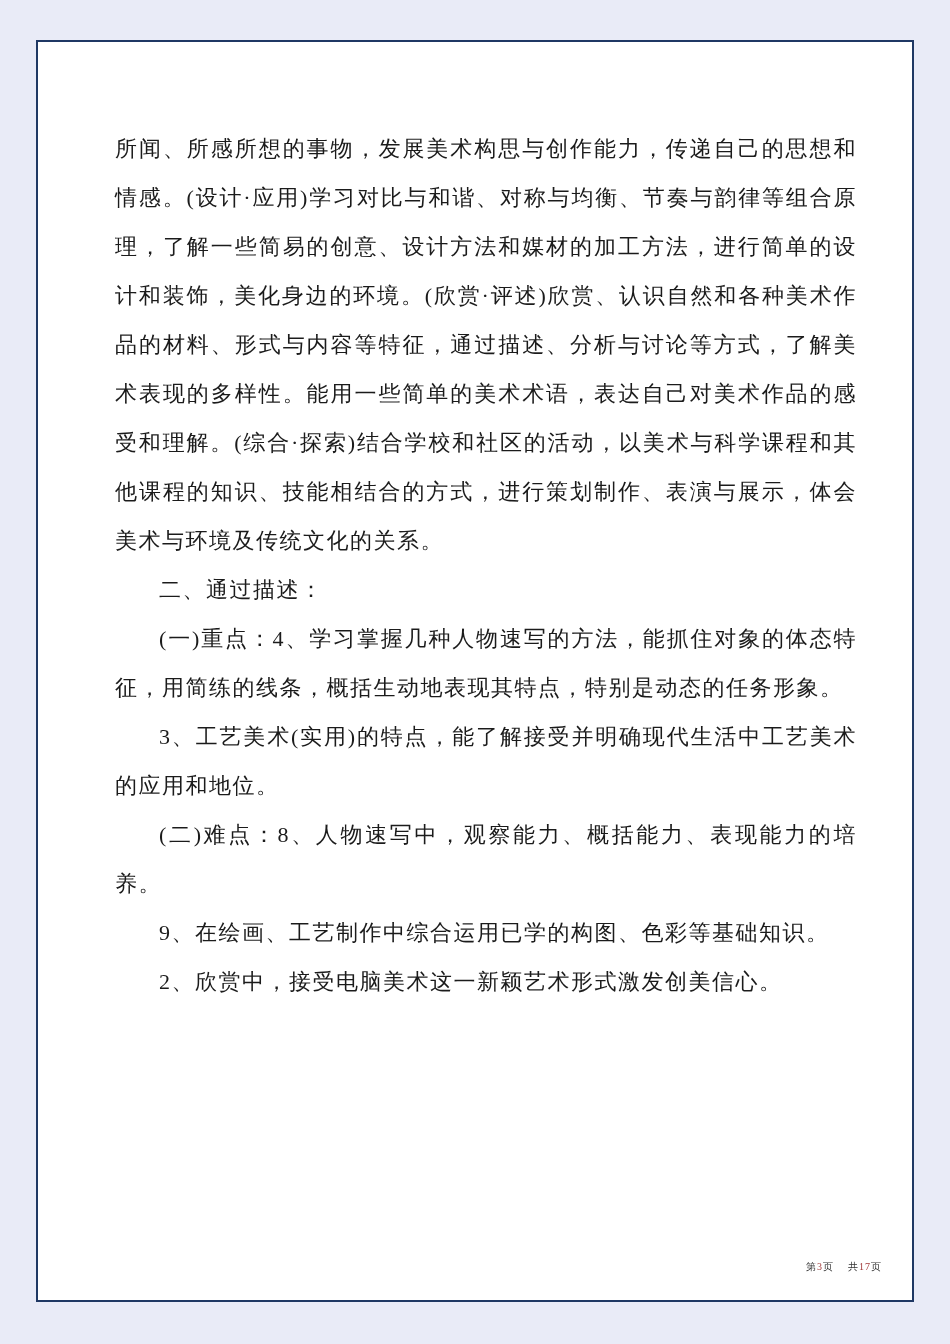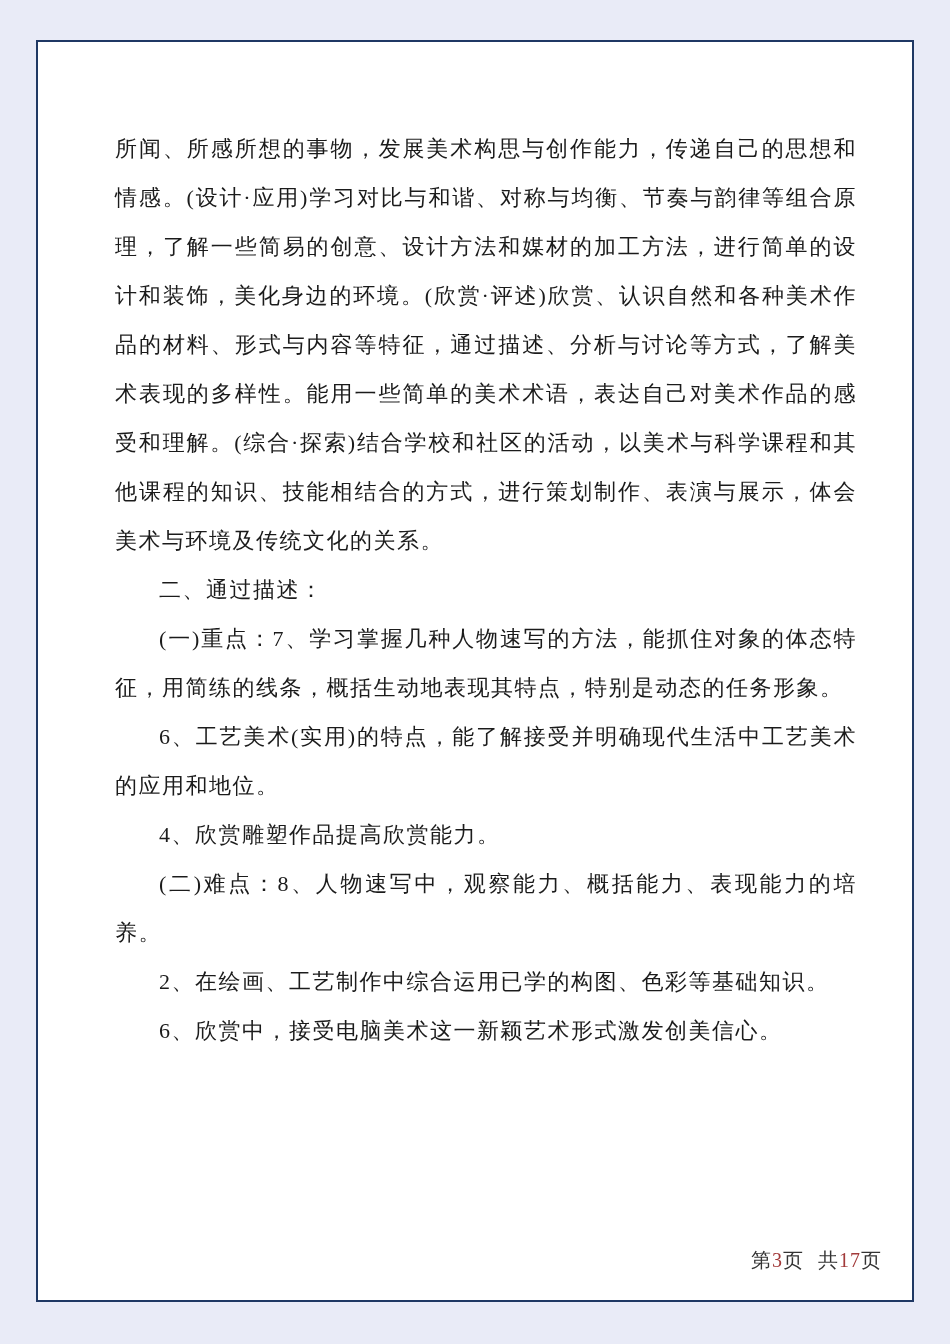--- a/index.html
+++ b/index.html
@@ -40,40 +40,39 @@
     letter-spacing: 1.5px;
     word-break: break-all;
   }
   .para.indent {
     text-indent: 2em;
   }
   .footer {
     position: absolute;
     right: 30px;
     bottom: 26px;
-    font-size: 20px;
+    font-size: 10px;
     color: #333333;
     letter-spacing: 1px;
     white-space: nowrap;
   }
   .footer .pagenum {
     color: #a23a3a;
   }
   .footer .gap {
     margin-left: 14px;
   }
 </style>
 </head>
 <body>
 
 <div class="sheet">
   <div class="content" id="paragraphs">
       <p class="para">所闻、所感所想的事物，发展美术构思与创作能力，传递自己的思想和情感。(设计·应用)学习对比与和谐、对称与均衡、节奏与韵律等组合原理，了解一些简易的创意、设计方法和媒材的加工方法，进行简单的设计和装饰，美化身边的环境。(欣赏·评述)欣赏、认识自然和各种美术作品的材料、形式与内容等特征，通过描述、分析与讨论等方式，了解美术表现的多样性。能用一些简单的美术术语，表达自己对美术作品的感受和理解。(综合·探索)结合学校和社区的活动，以美术与科学课程和其他课程的知识、技能相结合的方式，进行策划制作、表演与展示，体会美术与环境及传统文化的关系。</p>
       <p class="para indent">二、通过描述：</p>
-      <p class="para indent">(一)重点：7、学习掌握几种人物速写的方法，能抓住对象的体态特征，用简练的线条，概括生动地表现其特点，特别是动态的任务形象。</p>
-      <p class="para indent">6、工艺美术(实用)的特点，能了解接受并明确现代生活中工艺美术的应用和地位。</p>
-      <p class="para indent">4、欣赏雕塑作品提高欣赏能力。</p>
+      <p class="para indent">(一)重点：4、学习掌握几种人物速写的方法，能抓住对象的体态特征，用简练的线条，概括生动地表现其特点，特别是动态的任务形象。</p>
+      <p class="para indent">3、工艺美术(实用)的特点，能了解接受并明确现代生活中工艺美术的应用和地位。</p>
       <p class="para indent">(二)难点：8、人物速写中，观察能力、概括能力、表现能力的培养。</p>
-      <p class="para indent">2、在绘画、工艺制作中综合运用已学的构图、色彩等基础知识。</p>
-      <p class="para indent">6、欣赏中，接受电脑美术这一新颖艺术形式激发创美信心。</p>
+      <p class="para indent">9、在绘画、工艺制作中综合运用已学的构图、色彩等基础知识。</p>
+      <p class="para indent">2、欣赏中，接受电脑美术这一新颖艺术形式激发创美信心。</p>
     </div>
   <div class="footer" id="footer"><span class="">第</span><span class="pagenum">3</span><span class="">页</span><span class=" gap">共</span><span class="pagenum">17</span><span class="">页</span></div>
 </div>
 
 </body></html>

